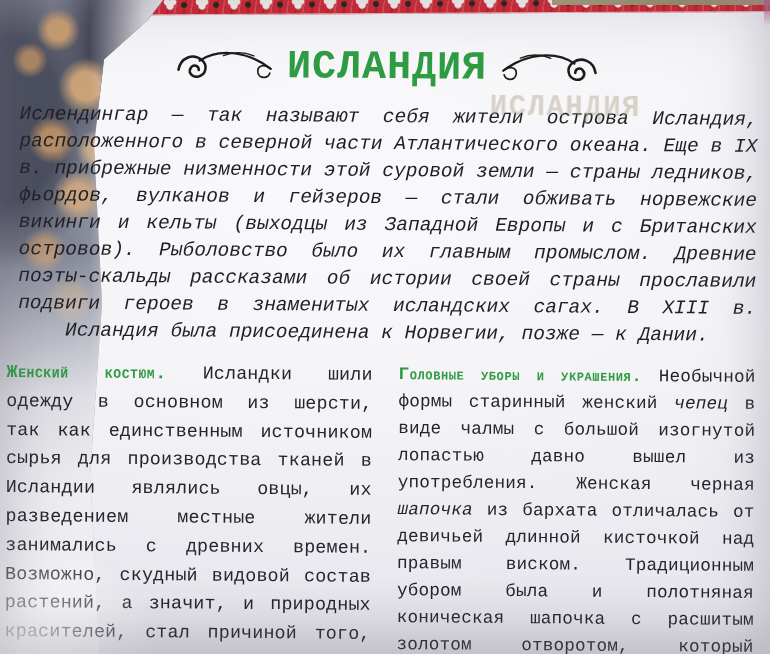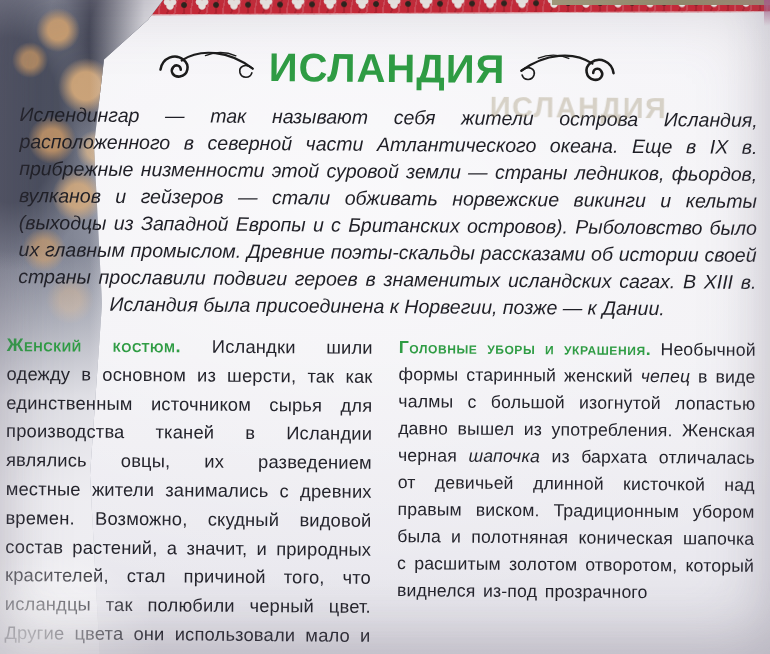--- a/index.html
+++ b/index.html
@@ -3,21 +3,21 @@
 <meta charset="utf-8">
 <style>
   :root{
     --green:#2f9c44;
     --red:#cf2432;
     --ink:#24242c;
   }
   html,body{margin:0;padding:0;background:#d8d6dd;}
   .photo{
     position:relative;width:770px;height:654px;overflow:hidden;
-    font-family:Liberation Sans, sans-serif;
+    font-family:Liberation Mono, monospace;
     background:
       radial-gradient(ellipse 120% 90% at 45% 30%, rgba(255,255,255,.55), rgba(255,255,255,0) 70%),
       linear-gradient(180deg,#f4f3f7 0%,#f1f0f4 55%,#eae9ef 85%,#e3e2e8 100%);
   }
 
   
   .top-band{
     position:absolute;top:-2px;left:0;width:112%;height:17px;z-index:1;
     transform:rotate(-.3deg);transform-origin:left top;
     background-image:

